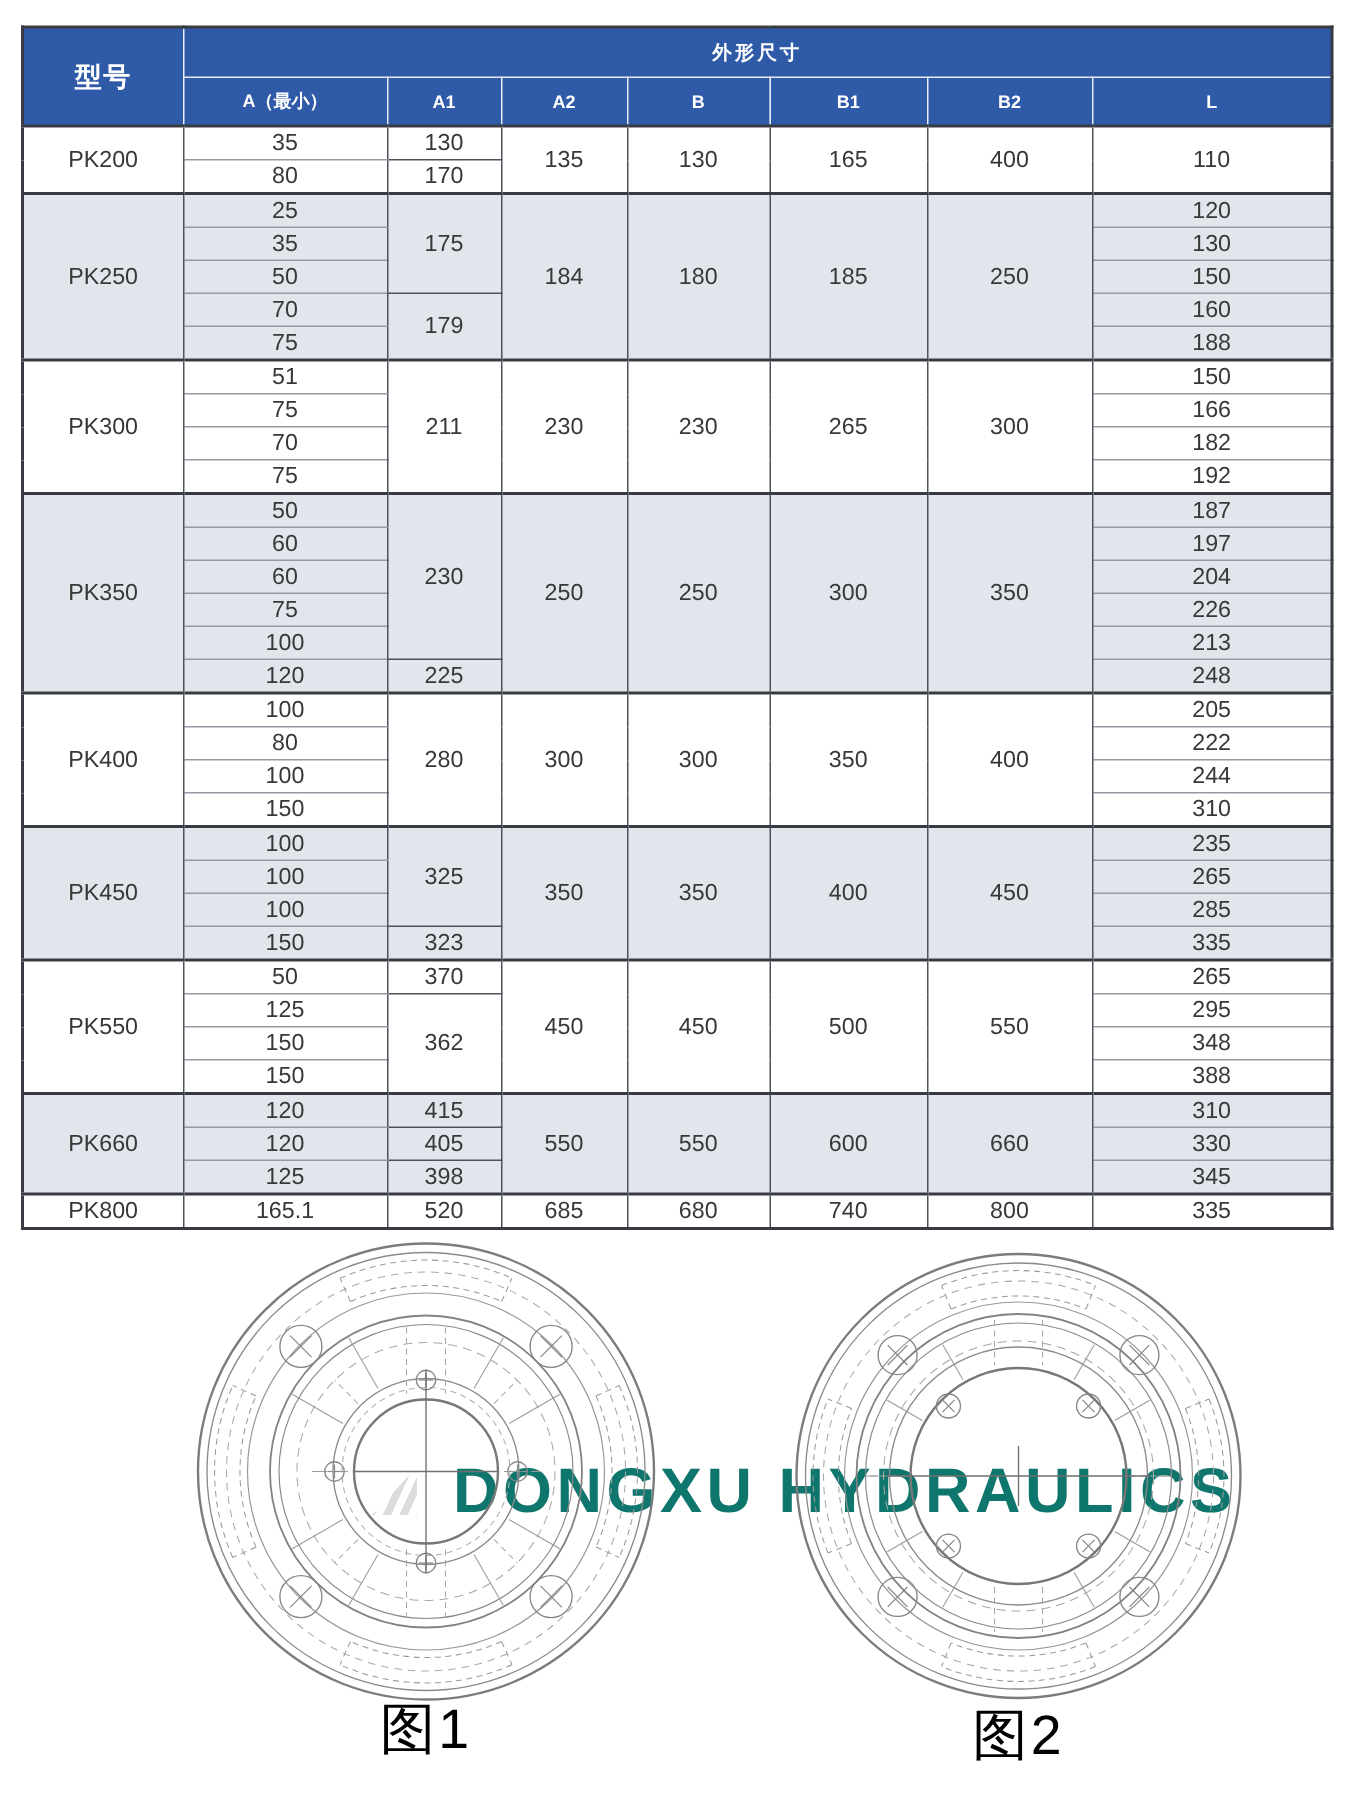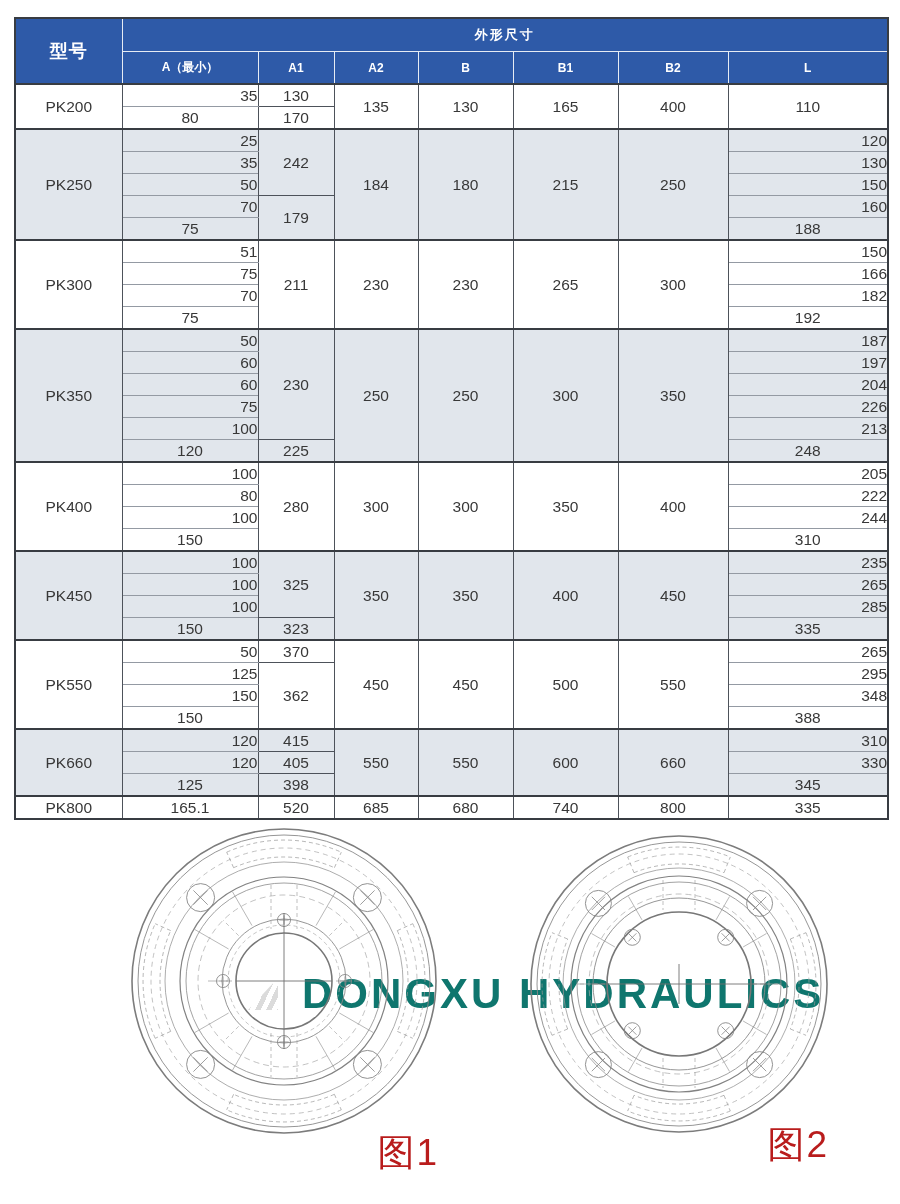--- a/index.html
+++ b/index.html
@@ -23,45 +23,45 @@
   thead th.modelh{font-size:18px;letter-spacing:1px;border-bottom:2px solid #383c42;}
   thead tr.sub th{height:31px;font-size:12px;border-bottom:2px solid #383c42;}
   tbody td{
     border-left:1px solid #4d525a;border-right:1px solid #4d525a;
     text-align:center;vertical-align:middle;
     font-size:15.5px;color:#383838;height:21px;padding:0;line-height:1;
     background:#ffffff;
   }
   tbody tr{height:22px;}
   tbody tr.model-start td{border-top:2px solid #383c42;}
-  tbody td.subline{border-bottom:1px solid #949aa3;text-align:right;}
+  tbody td.subline{border-bottom:1px solid #949aa3;}
   tbody td.groupline{border-bottom:1px solid #4d525a;}
   tbody td.shade{background:var(--shade,#e1e6ec);}
 
   
   .figures{position:relative;height:396px;overflow:hidden;}
   .watermark{
     position:absolute;left:234px;top:150px;z-index:0;
     font-size:42px;font-weight:bold;color:#0f766e;letter-spacing:3px;
     white-space:nowrap;display:flex;align-items:center;gap:18px;
   }
   .wm-logo{
     display:inline-block;width:30px;height:32px;margin-right:6px;
     background:repeating-linear-gradient(115deg,#dbdbdb 0 5px,#ffffff 5px 10px);
     clip-path:polygon(0 100%,100% 0,100% 100%);
   }
   .fig{position:absolute;z-index:1;}
   #fig1{left:115px;top:6px;}
   #fig2{left:515px;top:14px;}
   .fig-label{
-    position:absolute;z-index:2;font-size:37px;color:#b91c1c;
-    text-align:right;letter-spacing:2px;
+    position:absolute;z-index:2;font-size:37px;color:#000000;
+    text-align:center;letter-spacing:2px;
   }
   #fig1-label{left:115px;top:308px;width:310px;}
-  #fig2-label{left:515px;top:300px;width:300px;}
+  #fig2-label{left:515px;top:312px;width:300px;}
 </style>
 </head>
 <body>
 
 <div class="page">
 
   <table class="spec">
     <colgroup>
       <col style="width:107px">
         <col style="width:136px">
@@ -98,24 +98,24 @@
           <td rowspan="2">400</td>
           <td rowspan="2">110</td>
         </tr>
         <tr>
           <td>80</td>
           <td>170</td>
         </tr>
         <tr class="model-start">
           <td rowspan="5" class="shade">PK250</td>
           <td class="shade subline">25</td>
-          <td rowspan="3" class="shade groupline">242</td>
+          <td rowspan="3" class="shade groupline">175</td>
           <td rowspan="5" class="shade">184</td>
           <td rowspan="5" class="shade">180</td>
-          <td rowspan="5" class="shade">215</td>
+          <td rowspan="5" class="shade">185</td>
           <td rowspan="5" class="shade">250</td>
           <td class="shade subline">120</td>
         </tr>
         <tr>
           <td class="shade subline">35</td>
           <td class="shade subline">130</td>
         </tr>
         <tr>
           <td class="shade subline">50</td>
           <td class="shade subline">150</td>

